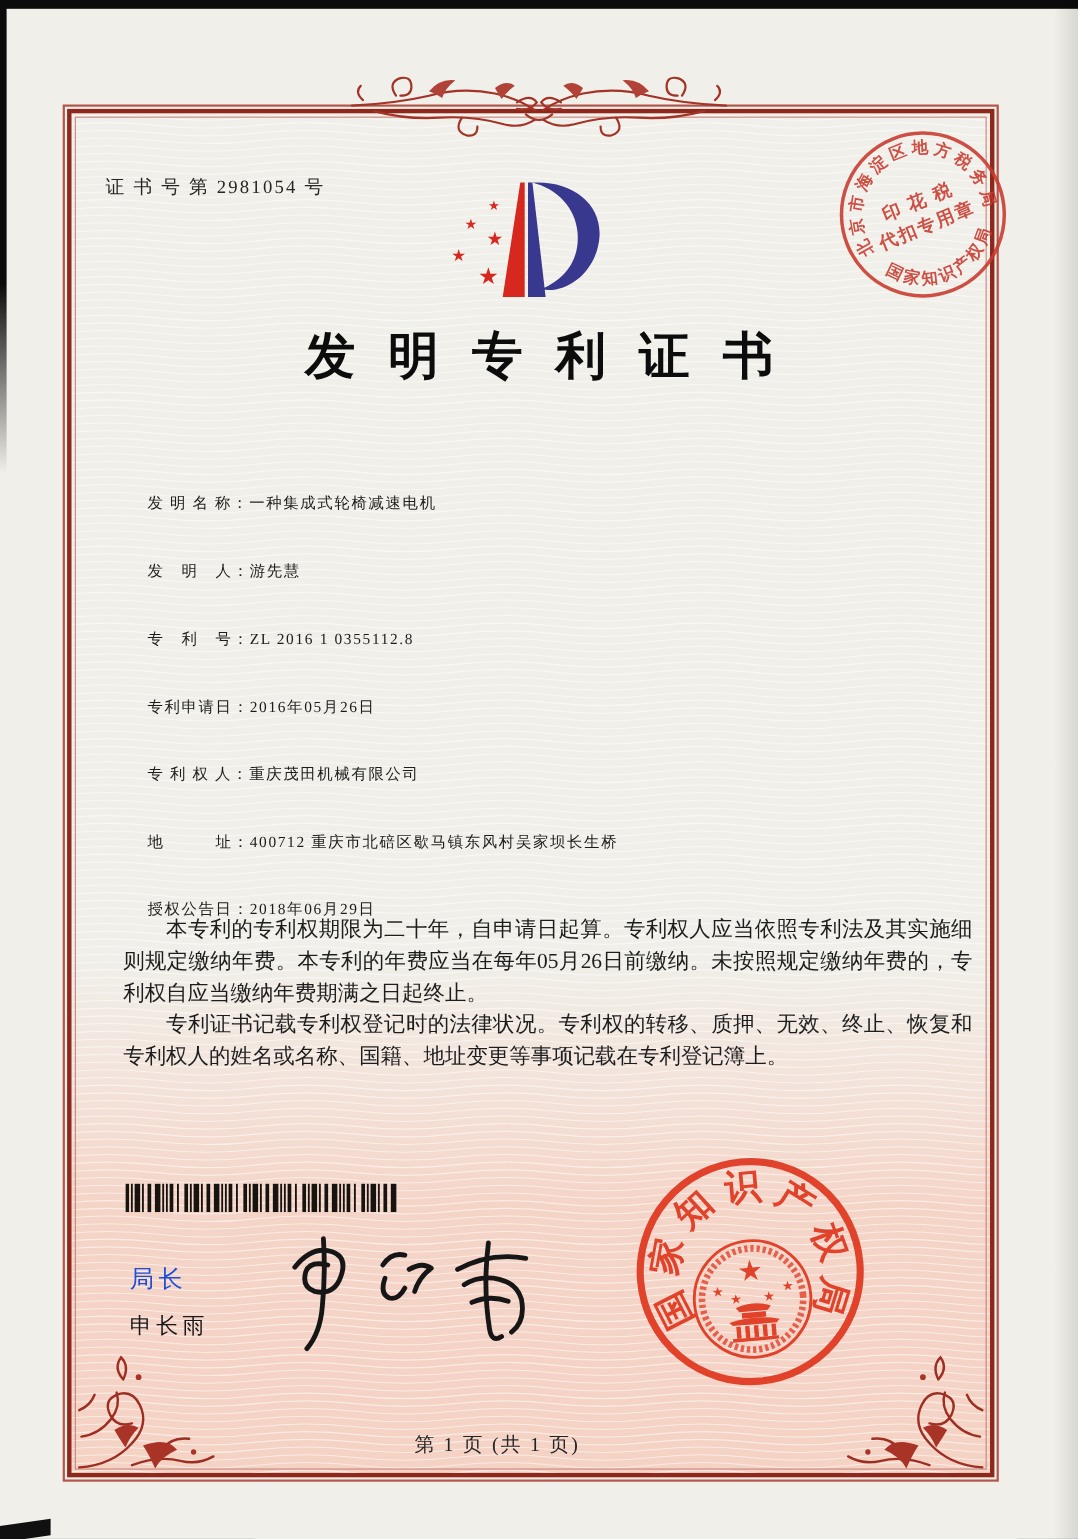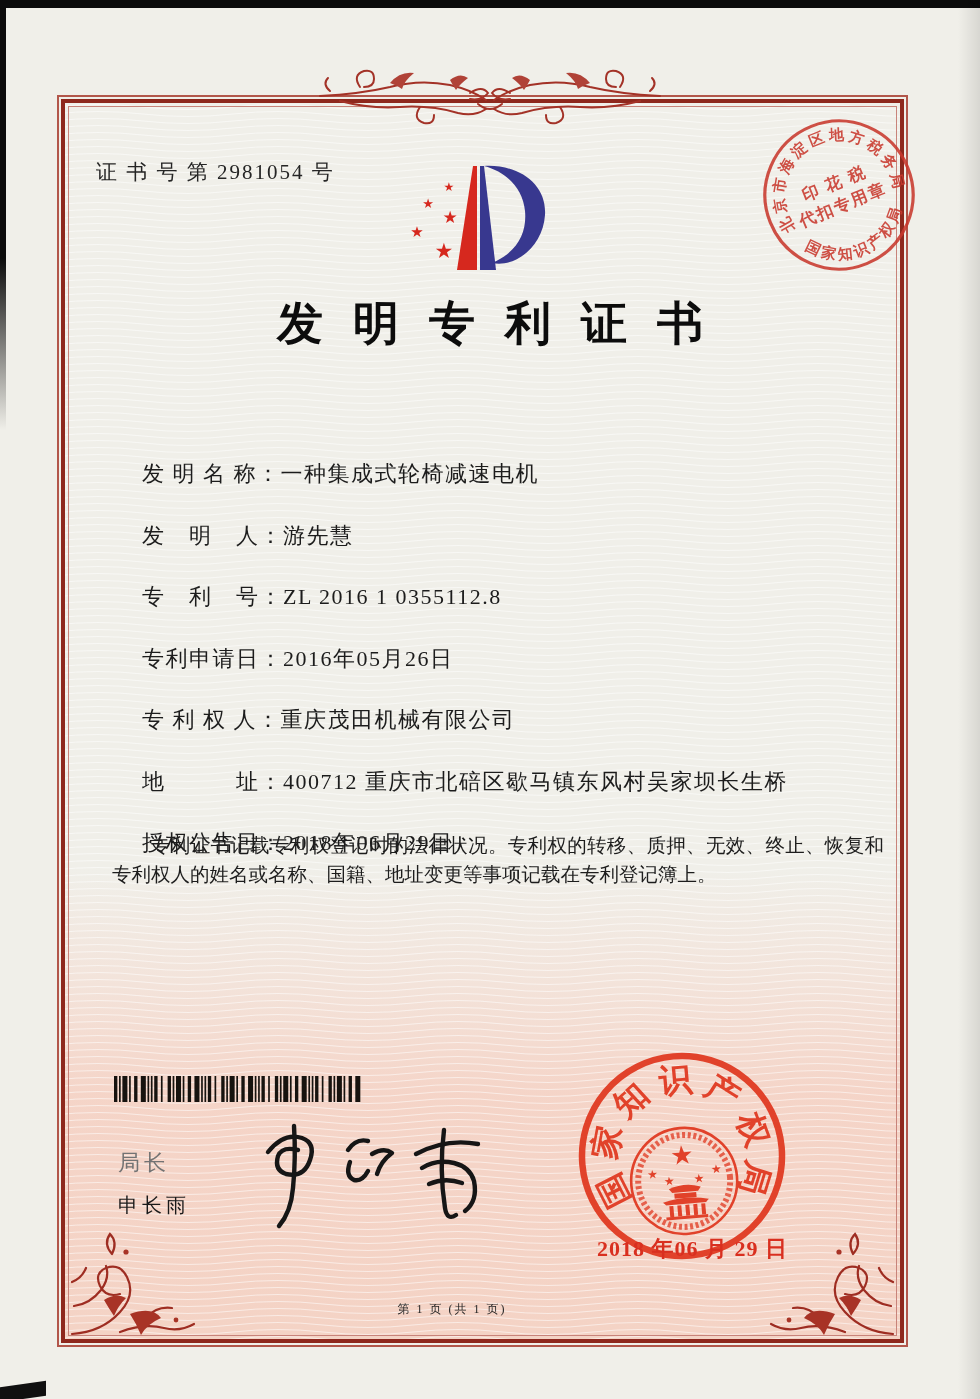--- a/index.html
+++ b/index.html
@@ -12,40 +12,40 @@
   .inner-bg svg{position:absolute;left:0;top:0;width:100%;height:100%;}
   
   .frame{position:absolute;left:57px;top:95px;width:851px;height:1252px;
     border:2px solid #b2564a;box-sizing:border-box;pointer-events:none;}
   .frame::before{content:"";position:absolute;inset:2px;border:4px solid #8e281d;}
   .frame::after{content:"";position:absolute;inset:9px;border:1px solid #c8837a;}
   .orn-top{position:absolute;left:300px;top:58px;width:380px;height:86px;}
   .corner{position:absolute;top:1194px;width:150px;height:150px;}
   .corner-left{left:60px;}
   .corner-right{left:755px;transform:scaleX(-1);}
-  .cert-no{position:absolute;left:96px;top:158px;font-size:21px;color:#252525;letter-spacing:2px;white-space:pre;}
+  .cert-no{position:absolute;left:96px;top:158px;font-size:17px;color:#252525;letter-spacing:2px;white-space:pre;}
   .tax-stamp{position:absolute;left:744px;top:100px;width:190px;height:190px;opacity:.88;}
   .logo{position:absolute;left:406px;top:158px;width:150px;height:122px;}
   .title{position:absolute;left:0;top:293px;width:980px;text-align:center;font-size:46px;
     font-weight:700;color:#0c0c0c;letter-spacing:30px;text-indent:30px;}
-  .field-row{position:absolute;left:114px;font-size:22px;color:#1c1c1c;letter-spacing:1.5px;white-space:pre;text-align:center;}
+  .field-row{position:absolute;left:114px;font-size:14px;color:#1c1c1c;letter-spacing:1.5px;white-space:pre;text-align:center;}
   .fr0{top:433px}.fr1{top:495px}.fr2{top:556px}.fr3{top:618px}.fr4{top:679px}.fr5{top:741px}
   .grant-a{top:802px;left:114px}.grant-b{top:802px;left:492px}
   .paras{position:absolute;left:112px;top:832px;width:772px;font-size:19.5px;line-height:28.8px;
     color:#1d1d1d;text-align:justify;}
   .paras p{margin:0;text-indent:2em;}
   .barcode{position:absolute;left:114px;top:1076px;width:248px;height:26px;}
-  .sig-title{position:absolute;left:118px;top:1148px;font-size:22px;letter-spacing:4px;color:#737373;}
+  .sig-title{position:absolute;left:118px;top:1148px;font-size:22px;letter-spacing:4px;color:#1d4ed8;}
   .sig-name{position:absolute;left:118px;top:1192px;font-size:20px;letter-spacing:4px;color:#191919;}
   .sig{position:absolute;left:248px;top:1116px;width:260px;height:128px;}
   .seal{position:absolute;left:570px;top:1048px;width:226px;height:220px;opacity:.93;}
   .seal-date{position:absolute;left:597px;top:1234px;font-size:22px;color:#d92f1f;
     letter-spacing:1px;font-weight:600;white-space:pre;}
   .footer{position:absolute;left:452px;top:1301px;transform:translateX(-50%);
-    font-size:12px;color:#242424;letter-spacing:2px;white-space:pre;}
+    font-size:18px;color:#242424;letter-spacing:2px;white-space:pre;}
   
   .scan-top{position:absolute;left:0;top:0;width:980px;height:8px;background:#0b0b0b;}
   .scan-left{position:absolute;left:0;top:0;width:6px;height:430px;
     background:linear-gradient(180deg,#0b0b0b 60%,rgba(11,11,11,0));}
   .scan-corner-bl{position:absolute;left:0;top:1384px;width:46px;height:15px;background:#101010;transform:skewY(-8deg);}
   .scan-right{position:absolute;right:0;top:0;width:22px;height:1399px;
     background:linear-gradient(90deg,rgba(0,0,0,0),rgba(0,0,0,0.10));}
 </style>
 </head>
 <body>
@@ -357,20 +357,21 @@
     <span class="flabel">专 利 权 人：</span><span class="fvalue">重庆茂田机械有限公司</span>
   </div>
   <div class="field-row fr5">
     <span class="flabel">地　　　址：</span><span class="fvalue">400712 重庆市北碚区歇马镇东风村吴家坝长生桥</span>
   </div>
   <div class="field-row grant-a">
     <span class="flabel">授权公告日：</span><span class="fvalue">2018年06月29日</span>
   </div>
 
   <div class="paras">
+    <p>本专利的专利权期限为二十年，自申请日起算。专利权人应当依照专利法及其实施细则规定缴纳年费。本专利的年费应当在每年05月26日前缴纳。未按照规定缴纳年费的，专利权自应当缴纳年费期满之日起终止。</p>
     <p>专利证书记载专利权登记时的法律状况。专利权的转移、质押、无效、终止、恢复和专利权人的姓名或名称、国籍、地址变更等事项记载在专利登记簿上。</p>
   </div>
 
   <svg class="barcode" preserveAspectRatio="none" viewBox="0 0 148 30">
       <rect x="0" y="0" width="2" height="30" fill="#17130f"></rect>
       <rect x="3" y="0" width="1" height="30" fill="#17130f"></rect>
       <rect x="5" y="0" width="3" height="30" fill="#17130f"></rect>
       <rect x="9" y="0" width="1" height="30" fill="#17130f"></rect>
       <rect x="12" y="0" width="2" height="30" fill="#17130f"></rect>
       <rect x="16" y="0" width="3" height="30" fill="#17130f"></rect>
@@ -462,21 +463,20 @@
           <rect x="95" y="157" width="4" height="11"></rect>
           <rect x="103" y="157" width="4" height="11"></rect>
           <rect x="111" y="157" width="4" height="11"></rect>
           <rect x="119" y="157" width="4" height="11"></rect>
           <rect x="127" y="157" width="4" height="11"></rect>
           <rect x="91" y="168" width="42" height="3"></rect>
         </g>
       </g>
     </g>
   </svg>
-  <div class="seal-date">2018 年06 月 29 日</div>
 
   <div class="footer">第 1 页 (共 1 页)</div>
 
   <div class="scan-top"></div>
   <div class="scan-left"></div>
   <div class="scan-corner-bl"></div>
   <div class="scan-right"></div>
 </div>
 
 </body></html>

